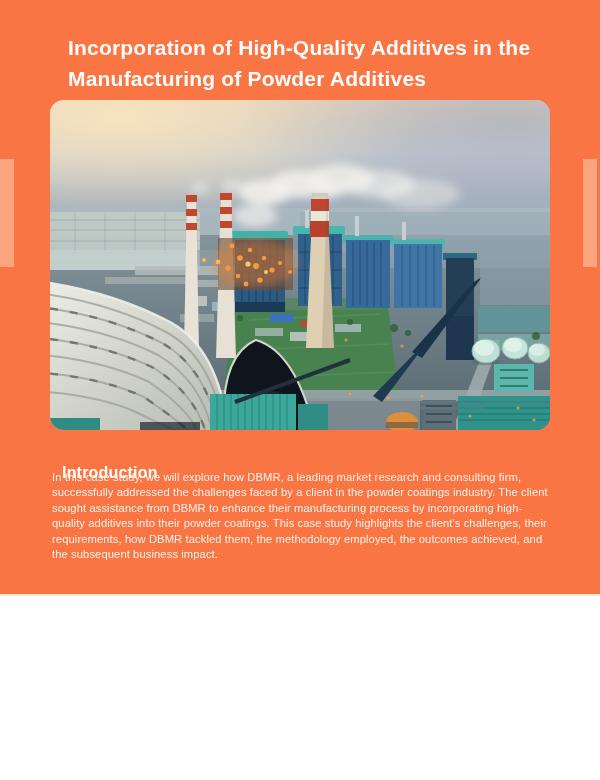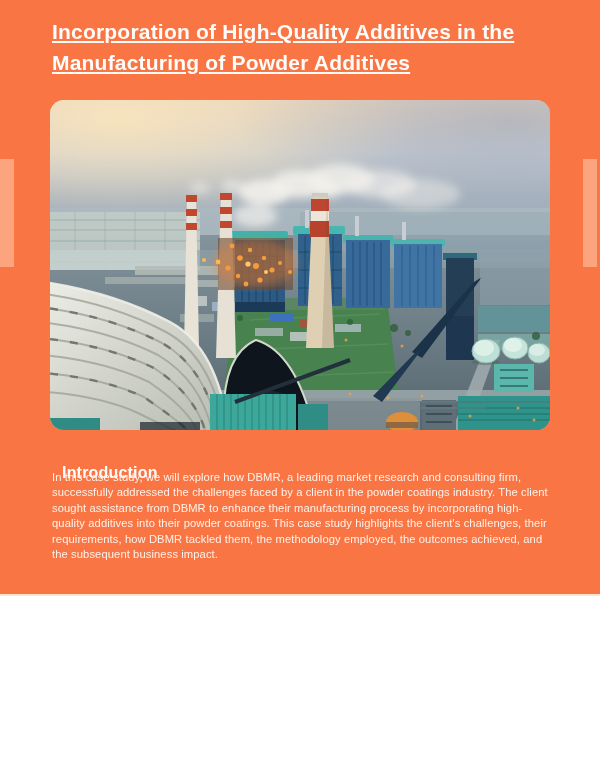--- a/index.html
+++ b/index.html
@@ -6,24 +6,23 @@
   body{
     width:600px;height:780px;overflow:hidden;position:relative;
     font-family:"Liberation Sans","DejaVu Sans",sans-serif;
     background:#ffffff;
   }
   .orange-section{
     position:absolute;top:0;left:0;width:600px;height:596px;
     background:#FA7544;border-bottom:2px solid #FCE3D2;box-sizing:border-box;
   }
   .page-title{
-    position:absolute;top:16px;left:52px;width:520px;margin:0;
+    position:absolute;top:16px;left:52px;width:520px;margin:16px;
     font-size:21px;line-height:31px;font-weight:bold;color:#FFFDFB;
     letter-spacing:.2px;
-    text-decoration:underline;
   }
   .page-title .tline{display:block;white-space:nowrap;}
   .hero-image{
     position:absolute;top:100px;left:50px;width:500px;height:330px;
     border-radius:14px;overflow:hidden;background:#9FB0BC;
   }
   .hero-image svg,.challenges-image svg{display:block;width:100%;height:100%;}
   .accent-strip{
     position:absolute;top:159px;width:14px;height:108px;background:#FBA47D;
   }

